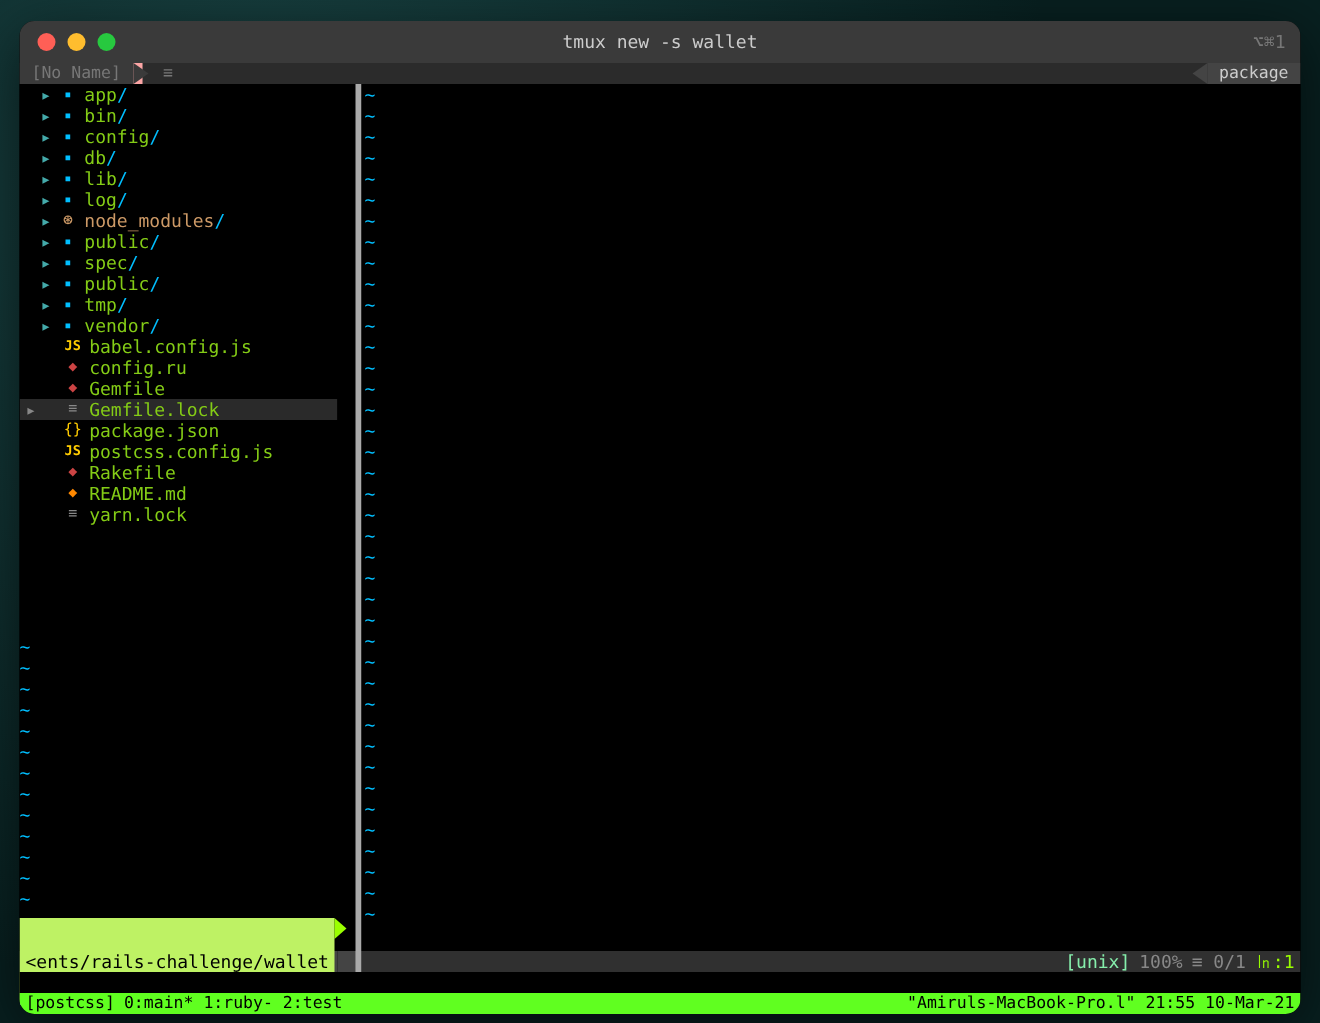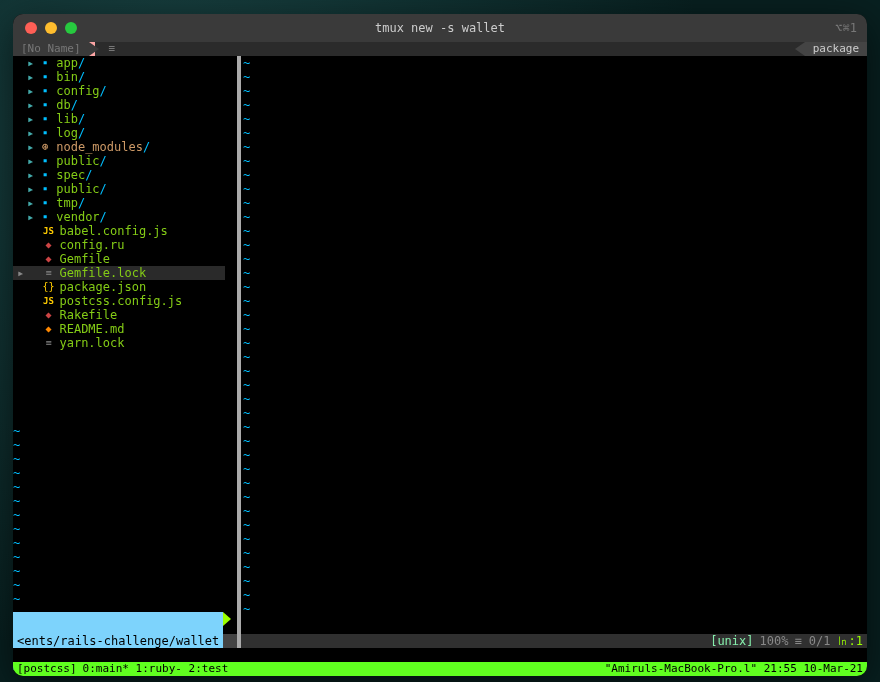--- a/index.html
+++ b/index.html
@@ -37,21 +37,21 @@
 .icjn{color:#ffcc00}
 .icmd{color:#ff8800}
 .tilde-col{flex:0 0 auto;color:#00bfff}
 .tilde-col span{display:block;height:14px}
 .gut{width:12px;background:#000}
 .sep{width:4px;background:#aaa}
 .right{flex:1;background:#000;position:relative}
 .right .tilde-col{padding-left:2px}
 .btm-strip{position:absolute;bottom:28px;left:0;right:0;height:14px;display:flex}
 .btm-left{width:212px;background:#444;display:flex;align-items:center;position:relative}
-.btm-left-inner{background:#7dd3fc;color:#000;height:26px;display:flex;align-items:center;padding:16px 4px;position:relative}
+.btm-left-inner{background:#bef264;color:#000;height:26px;display:flex;align-items:center;padding:16px 4px;position:relative}
 .btm-left-inner::after{content:"";position:absolute;right:-8px;top:0;border-top:7px solid transparent;border-bottom:7px solid transparent;border-left:8px solid #9aff00}
 .btm-gut{width:12px;background:#444}
 .btm-sep{width:4px;background:#aaa}
 .btm-right{flex:1;background:#303030;display:flex;align-items:center;justify-content:flex-end;color:#888;padding-right:4px;gap:6px}
 .btm-right .unix{color:#86efac}
 .btm-right .pos{color:#9aff00}
 .blank-strip{position:absolute;bottom:14px;left:0;right:0;height:14px;background:#000}
 .tmux{position:absolute;bottom:0;left:0;right:0;height:14px;background:#60ff20;display:flex;align-items:center;color:#000;font-size:11px}
 .tmux .sess{padding:0 4px}
 .tmux .wins{padding:11px 2px}

